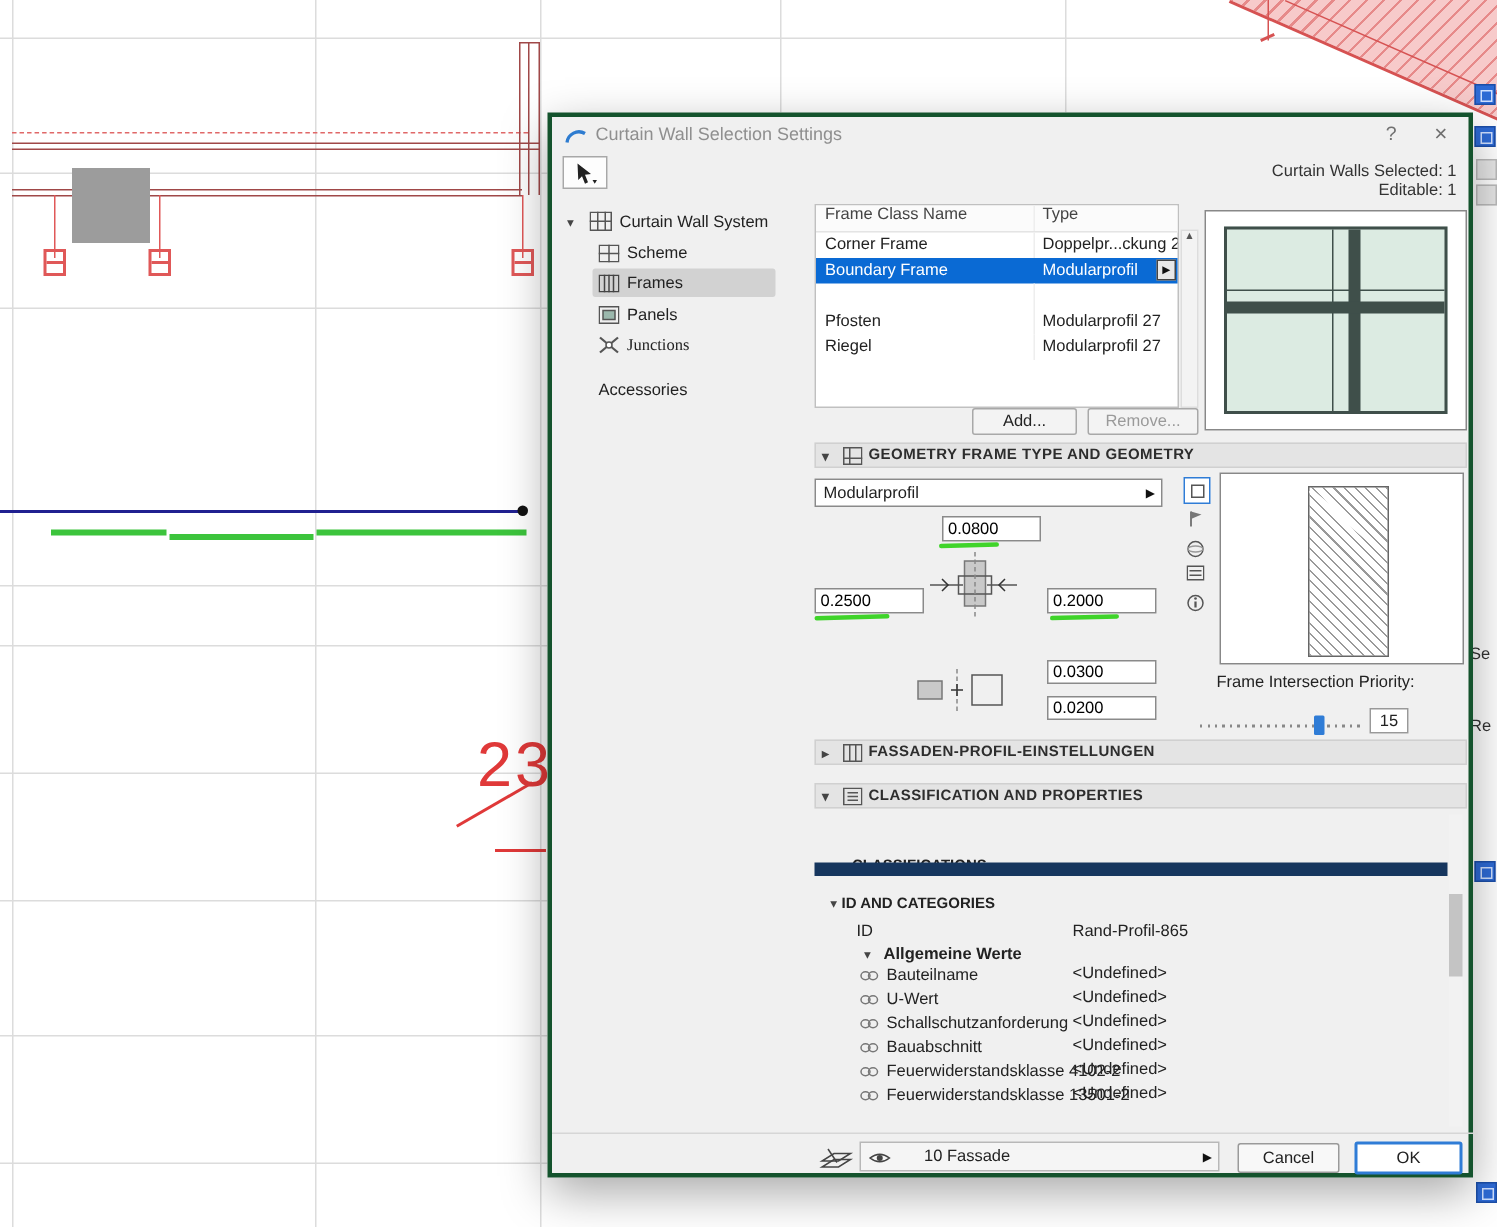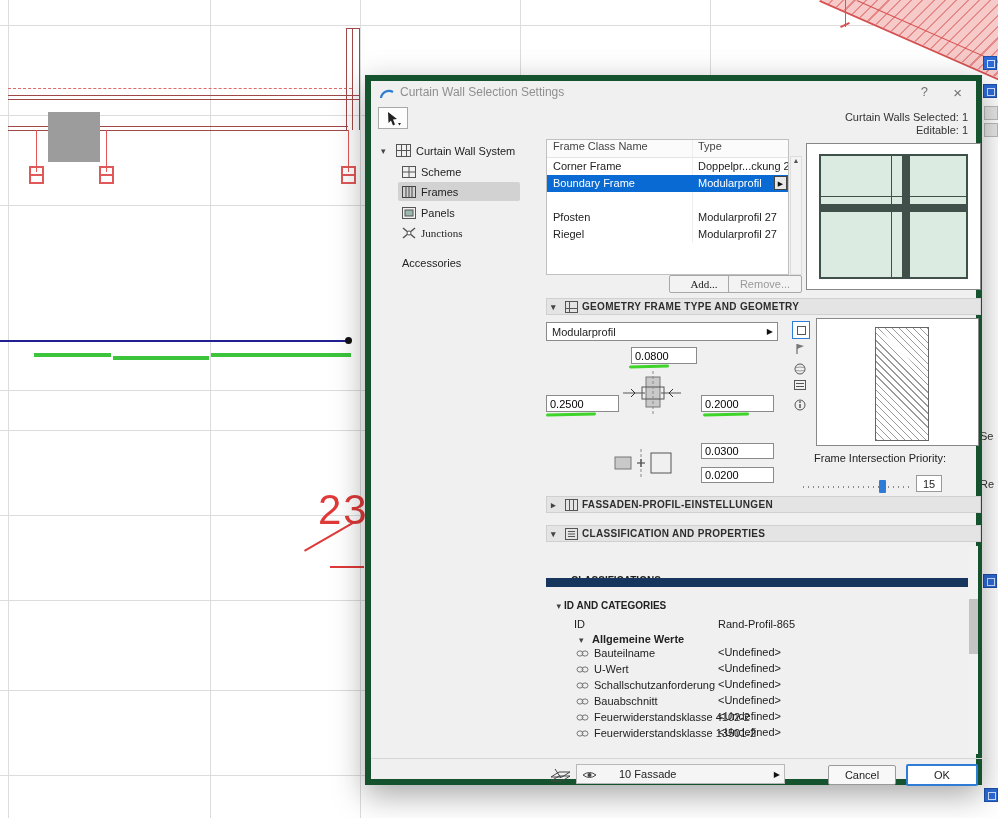--- a/index.html
+++ b/index.html
@@ -12,21 +12,21 @@
   .wline{position:absolute;background:#a04848;}
   .rline{position:absolute;background:#e05858;}
   .col-sym{position:absolute;width:15px;height:18px;border:2px solid #e05858;box-sizing:border-box;}
   .col-sym i{position:absolute;left:0;right:0;top:6px;height:2px;background:#e05858;display:block;}
   .green-seg{position:absolute;height:4px;background:#3cc43c;}
   .edge-sq{position:absolute;width:14px;height:14px;background:#2e6bd6;border:1px solid #1c4fa8;box-sizing:border-box;z-index:6;}
   .edge-sq i{position:absolute;left:3px;top:3px;width:6px;height:6px;border:1px solid #cfe0ff;display:block;}
   .edge-txt{position:absolute;z-index:6;color:#333;font-size:11px;}
   
   .dialog{position:absolute;left:365px;top:75px;width:617px;height:710px;background:#f0f0f0;
-          border:6px solid #14532d;box-shadow:0 10px 30px rgba(0,0,0,.35);z-index:10;box-sizing:border-box;}
+          border:3px solid #14532d;box-shadow:0 10px 30px rgba(0,0,0,.35);z-index:10;box-sizing:border-box;}
   .titlebar{position:absolute;left:0;top:0;right:0;height:22px;display:flex;align-items:center;padding-left:8px;}
   .title-txt{margin-left:6px;color:#8f8f8f;font-size:12px;}
   .tb-btn{position:absolute;top:3px;color:#707070;font-size:13px;cursor:default;}
   .tool-btn{position:absolute;left:7px;top:26px;width:30px;height:22px;background:#fdfdfd;border:1px solid #a8a8a8;
             display:flex;align-items:center;justify-content:center;box-sizing:border-box;}
   .info-txt{position:absolute;right:8px;text-align:right;color:#333;}
   
   .tree-row{position:absolute;display:flex;align-items:center;height:19px;gap:5px;}
   .tree-row .lbl{white-space:nowrap;}
   .tree-sel{background:#d2d2d2;border-radius:2px;}
@@ -268,21 +268,21 @@
     <div class="ftrow">
       <div class="ft-c1">Pfosten</div>
       <div class="ft-c2">Modularprofil 27</div>
     </div>
     <div class="ftrow">
       <div class="ft-c1">Riegel</div>
       <div class="ft-c2">Modularprofil 27</div>
     </div>
   </div>
   <div class="tscroll">▲</div>
-  <div class="btn" style="left:298px;top:194px;width:70px;font-family:Liberation Serif, serif;">Add...</div>
+  <div class="btn" style="left:280px;top:194px;width:70px;">Add...</div>
   <div class="btn" style="left:357px;top:194px;width:74px;color:#9a9a9a;">Remove...</div>
 
   <div class="preview1">
     <div class="glass">
       <div class="thin-v"></div>
       <div class="thin-h"></div>
       <div class="mull-v"></div>
       <div class="mull-h"></div>
     </div>
   </div>
@@ -460,21 +460,21 @@
   <div class="scrollbar">
     <div class="scroll-thumb"></div>
   </div>
 
   <div class="footer">
     <svg class="abs" style="left:178px;top:7px;" width="24" height="18">
       <polygon points="2,15 13,15 21,10 10,10" fill="none" stroke="#444"></polygon>
       <polygon points="2,11 13,11 21,6 10,6" fill="none" stroke="#444"></polygon>
       <line x1="6" y1="3" x2="12" y2="12" stroke="#444"></line>
     </svg>
-    <div class="combo" style="left:205px;top:5px;width:209px;height:20px;background:#f5f5f5;border-color:#b8b8b8;padding-left:42px;">
+    <div class="combo" style="left:205px;top:5px;width:240px;height:20px;background:#f5f5f5;border-color:#b8b8b8;padding-left:42px;">
       <svg class="abs" style="left:5px;top:5px;" width="15" height="10">
           <path d="M1 5 Q7.5 0 14 5 Q7.5 10 1 5 Z" fill="none" stroke="#444"></path>
           <circle cx="7.5" cy="5" r="2" fill="#444"></circle>
         </svg>
       <span>10 Fassade</span>
       <span class="arr">▶</span>
     </div>
     <div class="cancel-btn">Cancel</div>
     <div class="ok-btn">OK</div>
   </div>

